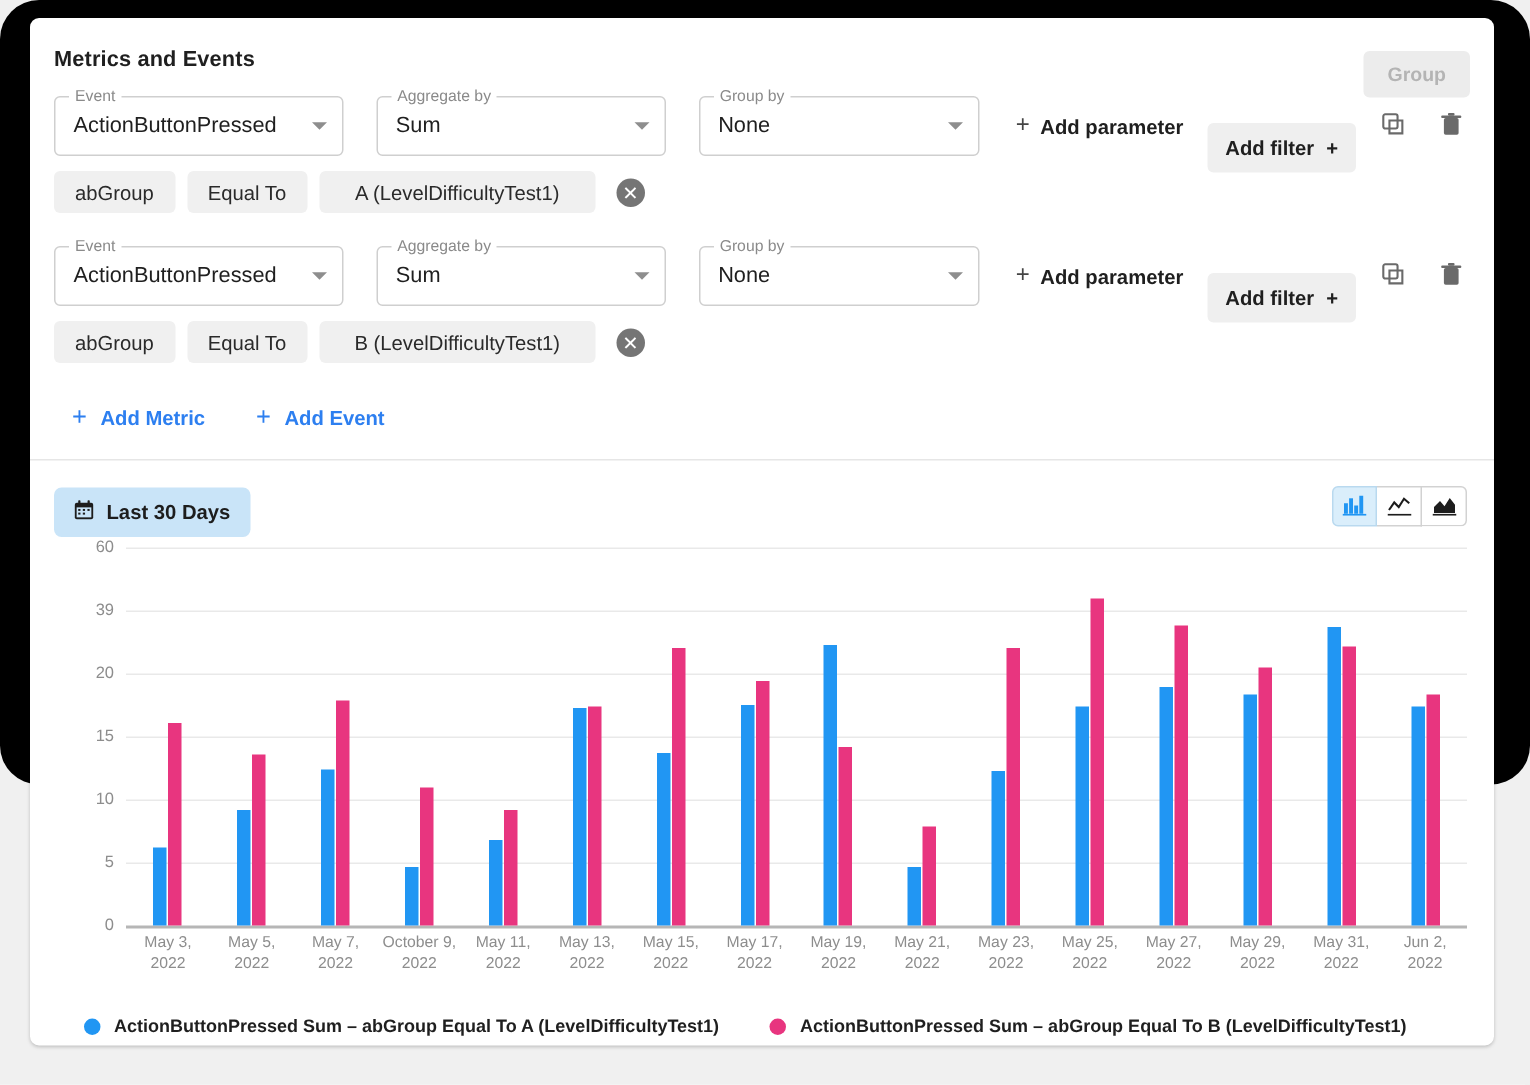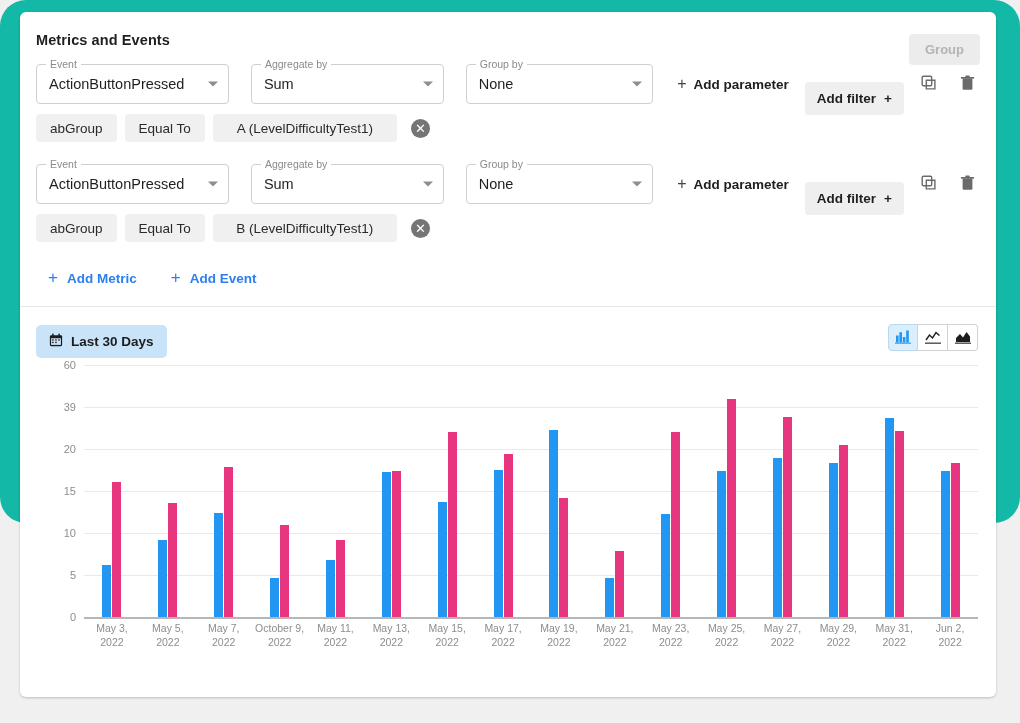--- a/index.html
+++ b/index.html
@@ -2,21 +2,21 @@
 <html><head>
 <meta charset="utf-8">
 <style>
   * { box-sizing: border-box; margin: 0; padding: 0; }
   html, body {
     width: 1020px; height: 723px;
     background: #f0f0f0;
     font-family: "Liberation Sans", sans-serif;
     overflow: hidden;
   }
-  .page { position: relative; width: 1020px; height: 523px; background: #14b8a6; border-radius: 26px; }
+  .page { position: relative; width: 1020px; height: 523px; background: #000000; border-radius: 26px; }
 
   
   .card {
     position: absolute; left: 20px; top: 12px;
     width: 976px; background: #ffffff;
     border-radius: 6px;
     box-shadow: 0 1px 3px rgba(0,0,0,.14), 0 1px 2px rgba(0,0,0,.08);
     overflow: hidden;
   }
   .panel-metrics { padding: 0 0 14px 0; position: relative; }
@@ -481,16 +481,26 @@
               <div>May 31,</div>
               <div>2022</div>
             </div>
             <div class="xgroup">
               <div>Jun 2,</div>
               <div>2022</div>
             </div>
           </div>
       </div>
 
+      <div class="legend" id="legend-host">
+          <div class="lg-item">
+            <span class="lg-dot" style="background:#2196f3"></span>
+            <span class="lg-text">ActionButtonPressed Sum – abGroup Equal To A (LevelDifficultyTest1)</span>
+          </div>
+          <div class="lg-item">
+            <span class="lg-dot" style="background:#e8357f"></span>
+            <span class="lg-text">ActionButtonPressed Sum – abGroup Equal To B (LevelDifficultyTest1)</span>
+          </div>
+        </div>
     </div>
 
   </div>
 </div>
 
 </body></html>

